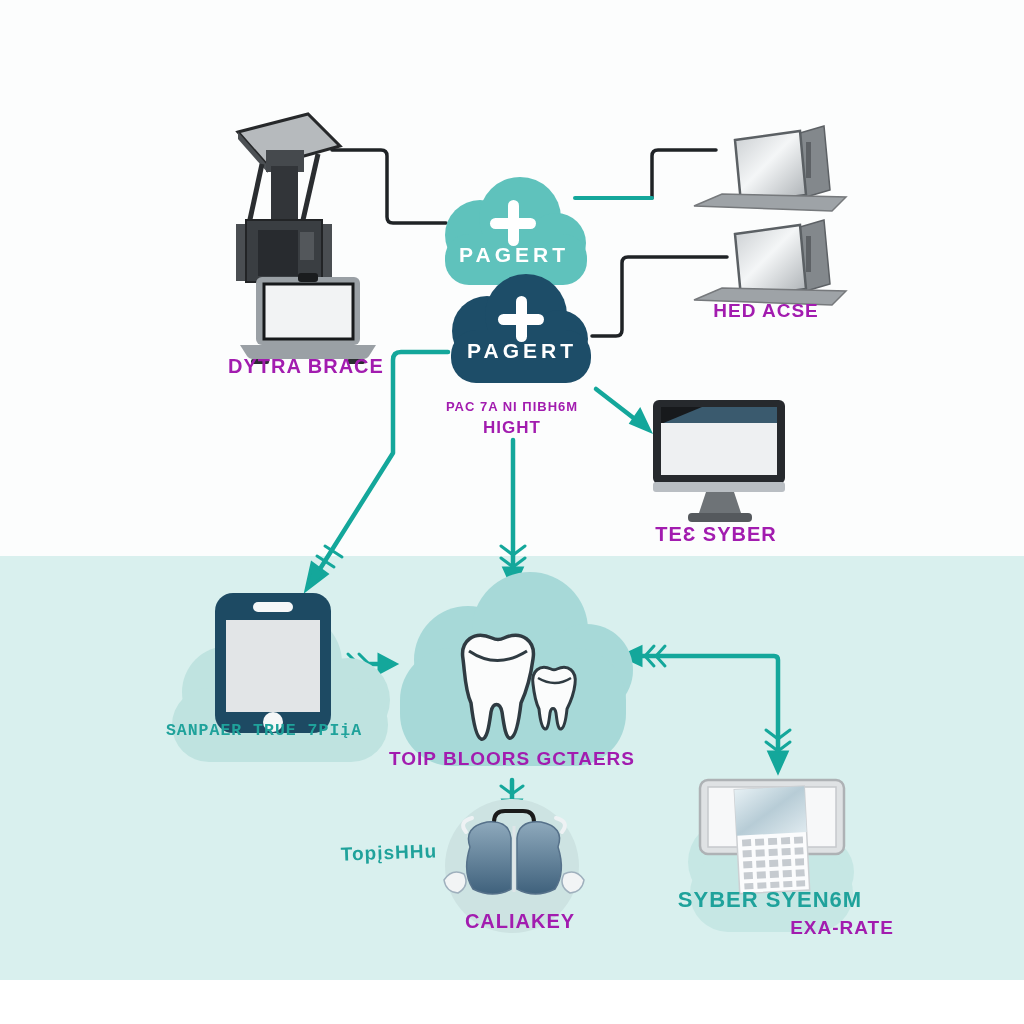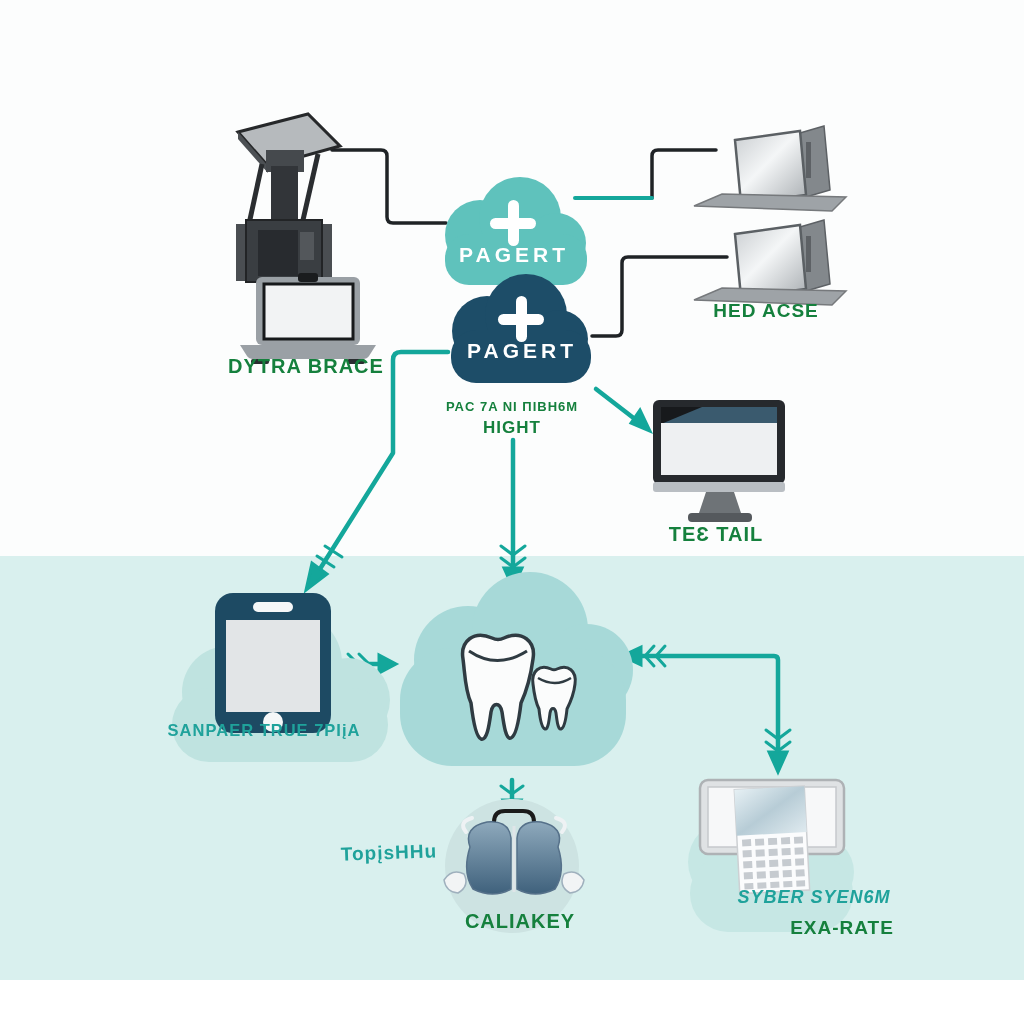--- a/index.html
+++ b/index.html
@@ -6,25 +6,25 @@
   .canvas{
     position:relative;width:1024px;height:980px;overflow:hidden;
     background:#fcfdfd;
     font-family:"Liberation Sans","DejaVu Sans",sans-serif;
   }
   .bottom-bg{position:absolute;left:0;top:556px;width:1024px;height:468px;background:#d9f0ee;}
   svg.layer{position:absolute;left:0;top:0;}
   .lbl{
     position:absolute;transform:translateX(-50%);
     font-weight:bold;letter-spacing:1px;white-space:nowrap;
-    color:#15803d;font-size:19px;
+    color:#a21caf;font-size:19px;
   }
   .teal{color:#1fa29b;}
   .cloud-label{color:#ffffff;letter-spacing:4px;font-size:21px;}
-  .small{font-size:16.5px;}
+  .small{font-size:16.5px;font-family:Liberation Mono, monospace;}
   .note{transform:translateX(-50%) rotate(-2deg);}
   .plus{position:absolute;width:46px;height:46px;transform:translate(-50%,-50%);}
   .plus::before{content:"";position:absolute;left:0;top:50%;width:100%;height:11px;
     margin-top:-5.5px;background:#fff;border-radius:6px;}
   .plus::after{content:"";position:absolute;top:0;left:50%;height:100%;width:11px;
     margin-left:-5.5px;background:#fff;border-radius:6px;}
 </style>
 </head>
 <body>
 
@@ -226,24 +226,25 @@
   <span class="plus" style="left:521px;top:319px;"></span>
   <div class="lbl cloud-label" style="left:522px;top:339px;">PAGERT</div>
 
   <div class="lbl" style="left:512px;top:399px;font-size:13px;">PAC 7A NI ПIBH6M</div>
   <div class="lbl" style="left:512px;top:418px;font-size:17px;text-align:right;">HIGHT</div>
 
   <div class="lbl" style="left:306px;top:355px;font-size:20px;text-align:center;">DYTRA BRACE</div>
 
   <div class="lbl" style="left:766px;top:300px;">HED ACSE</div>
 
-  <div class="lbl" style="left:716px;top:523px;font-size:20px;">TEƐ TAIL</div>
+  <div class="lbl" style="left:716px;top:523px;font-size:20px;">TEƐ SYBER</div>
 
   <div class="lbl teal small" style="left:264px;top:721px;">SANPAER TRUE 7PIįA</div>
 
+  <div class="lbl" style="left:512px;top:748px;">TOIP BLOORS GCTAERS</div>
 
   <div class="lbl teal note" style="left:389px;top:842px;">TopįsHHu</div>
 
   <div class="lbl" style="left:520px;top:910px;font-size:20px;">CALIAKEY</div>
 
-  <div class="lbl teal" style="left:814px;top:887px;font-size:18px;font-style:italic;">SYBER SYEN6M</div>
+  <div class="lbl teal" style="left:770px;top:887px;font-size:22px;">SYBER SYEN6M</div>
   <div class="lbl" style="left:807px;top:917px;margin-left:35px;">EXA-RATE</div>
 </div>
 
 </body></html>

